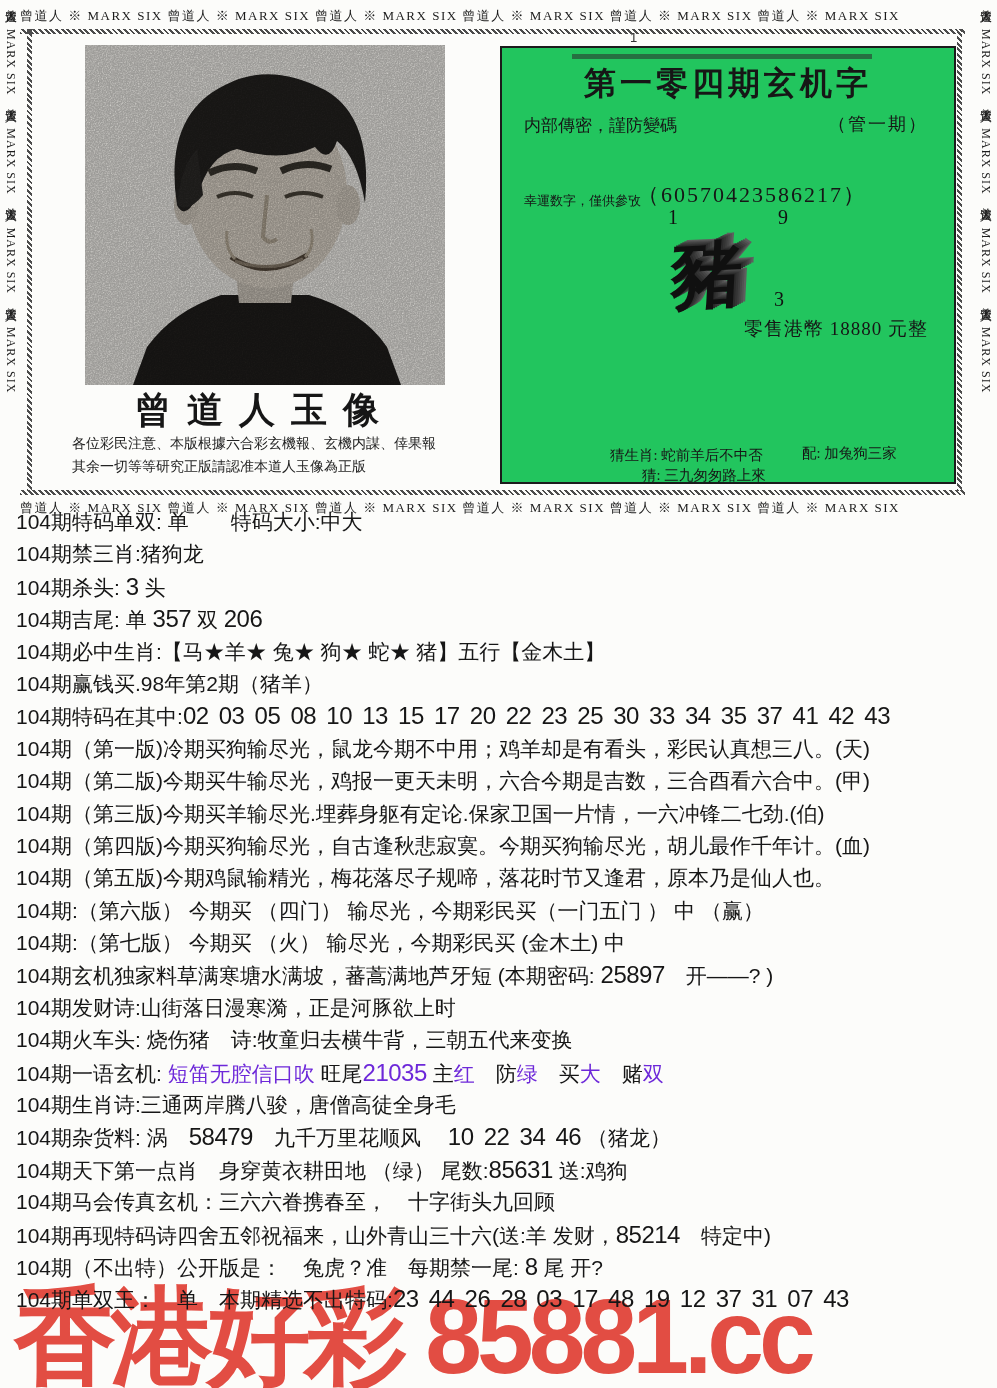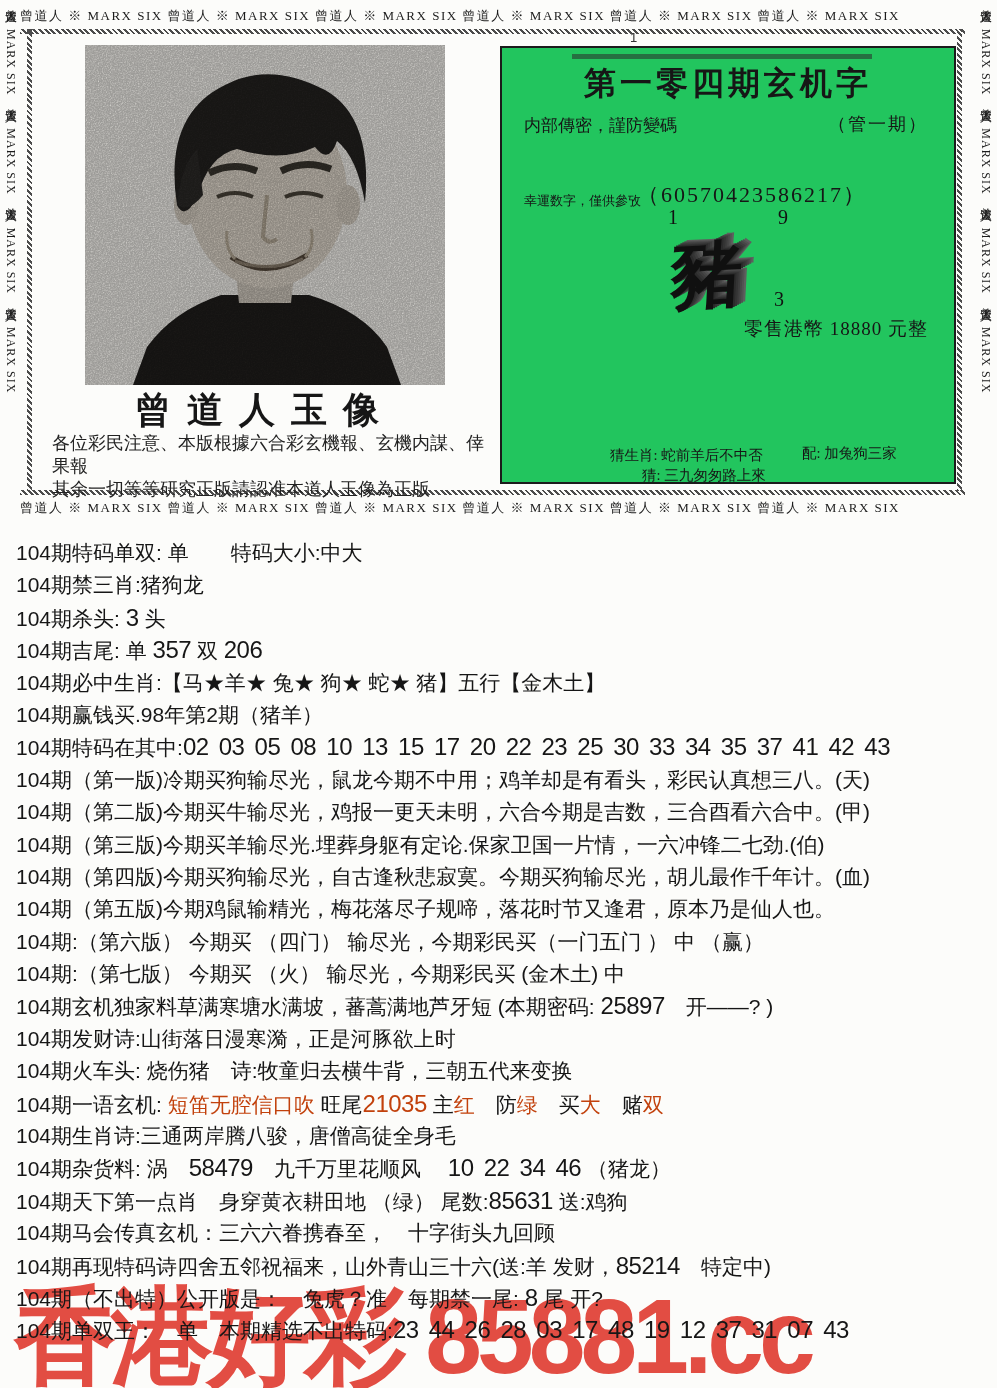--- a/index.html
+++ b/index.html
@@ -19,21 +19,21 @@
   .chain{position:absolute;background:repeating-linear-gradient(45deg,#4c4c4c 0 2px,transparent 2px 4px);}
   .chain-top{left:20px;top:29px;width:945px;height:5px;}
   .chain-bot{left:20px;top:490px;width:945px;height:5px;}
   .chain-left{left:27px;top:29px;width:5px;height:462px;}
   .chain-right{left:957px;top:29px;width:5px;height:462px;}
 
   
   .portrait{position:absolute;left:85px;top:45px;width:360px;height:340px;}
   .caption{position:absolute;left:85px;top:386px;width:360px;text-align:center;
            font:bold 36px "Liberation Serif",serif;letter-spacing:16px;white-space:nowrap;}
-  .notes{position:absolute;left:52px;top:432px;width:436px;font-size:18px;line-height:23px;
+  .notes{position:absolute;left:72px;top:432px;width:436px;font-size:14px;line-height:23px;
          color:#222;}
 
   
   .mbox{position:absolute;left:500px;top:46px;width:452px;height:434px;border:2px solid #1b1b1b;
         background:#22c55e;}
   .mbox .smear{position:absolute;left:70px;top:6px;width:300px;height:5px;background:#2a2a2a;opacity:.55;}
   .mbox-title{position:absolute;left:0;top:14px;width:100%;text-align:center;
               font:bold 32px "Liberation Serif",serif;letter-spacing:4px;}
   .bx-line1{position:absolute;left:22px;top:66px;font-size:17px;font-family:"Liberation Serif",serif;}
   .bx-tag{position:absolute;right:26px;top:64px;font-size:18px;font-family:"Liberation Serif",serif;letter-spacing:2px;}
@@ -56,24 +56,24 @@
   .poem-label{display:inline;}
   .poem-line{margin:0;}
   .poem-col .poem-line + .poem-line{padding-left:62px;}
   .poem-col.right .poem-line + .poem-line{padding-left:36px;}
   .guess1{position:absolute;left:108px;top:398px;font:14.5px "Liberation Serif",serif;}
   .guess2{position:absolute;left:300px;top:396px;font:14.5px "Liberation Serif",serif;}
   .guess3{position:absolute;left:140px;top:418px;font:14.5px "Liberation Serif",serif;}
   .stray{position:absolute;left:630px;top:30px;font-size:13px;color:#333;}
 
   
-  .body-lines{position:absolute;left:16px;top:537px;width:975px;z-index:2;}
+  .body-lines{position:absolute;left:16px;top:506px;width:975px;z-index:2;}
   .body-line{height:32.4px;line-height:32.4px;white-space:nowrap;font-size:21px;}
   .body-line .num{font-size:24px;word-spacing:4px;letter-spacing:-0.5px;}
-  .body-line .gray{color:#c2410c;}
+  .body-line .gray{color:#6d28d9;}
 
   
   .watermark{position:absolute;left:14px;top:1270px;z-index:1;white-space:nowrap;
              font:bold 102px "Liberation Sans",sans-serif;letter-spacing:-5px;
              transform:scaleY(1.04);opacity:.94;}
 </style>
 </head>
 <body>
 
 <div class="page">

